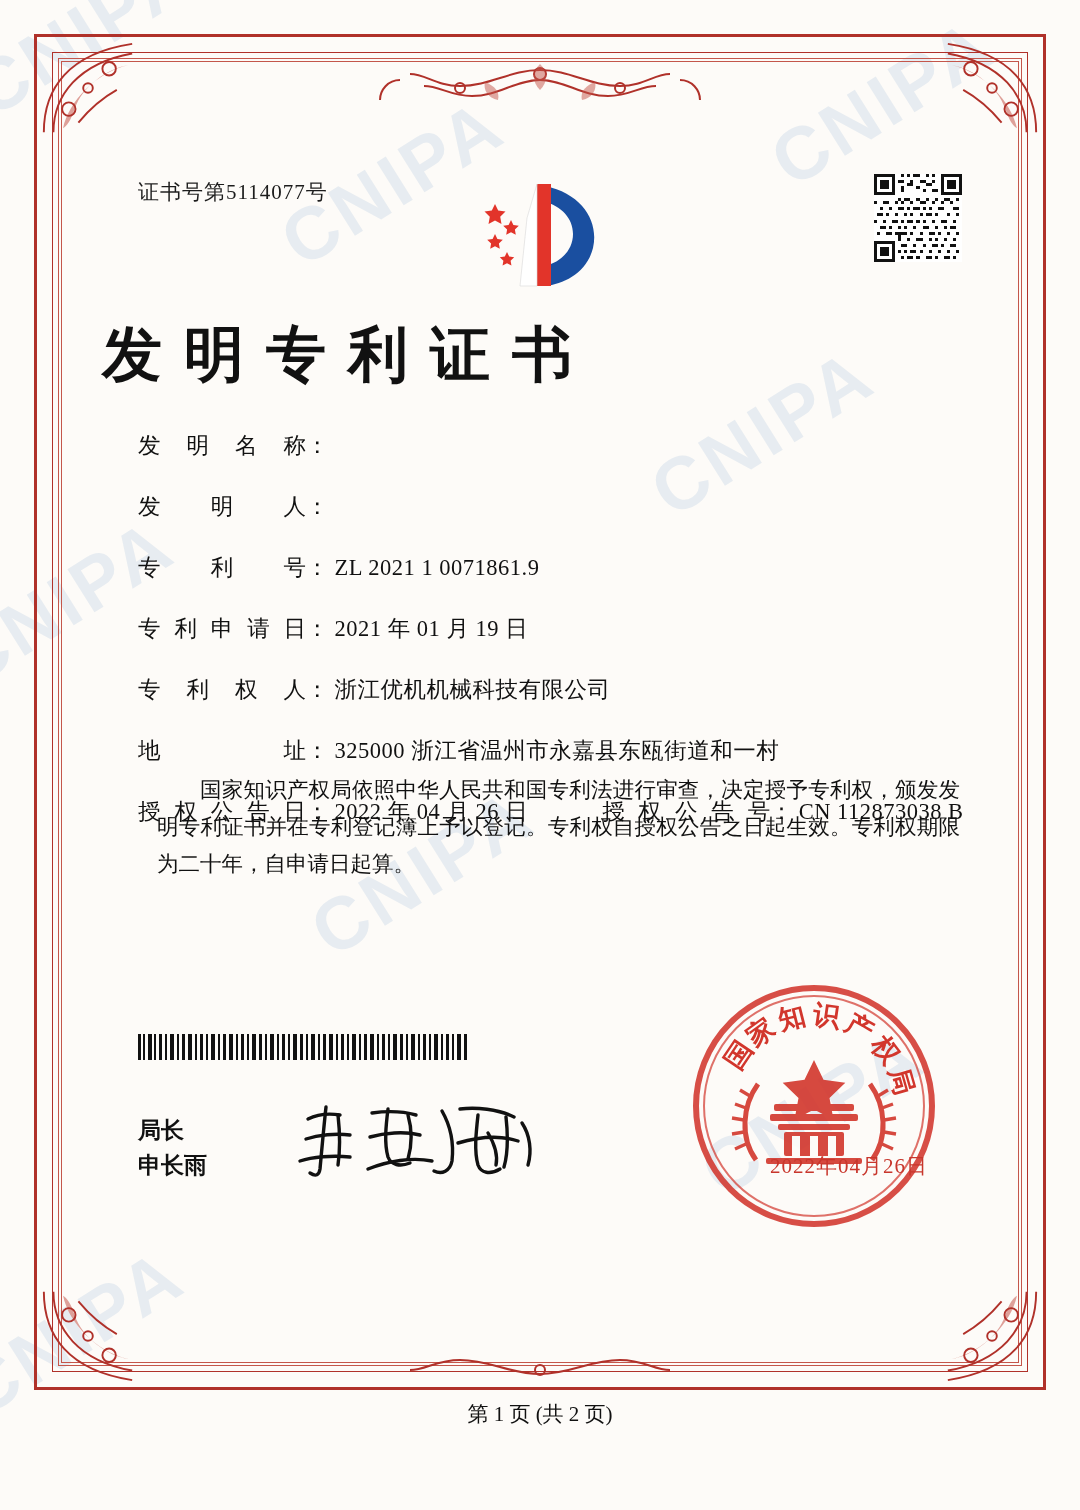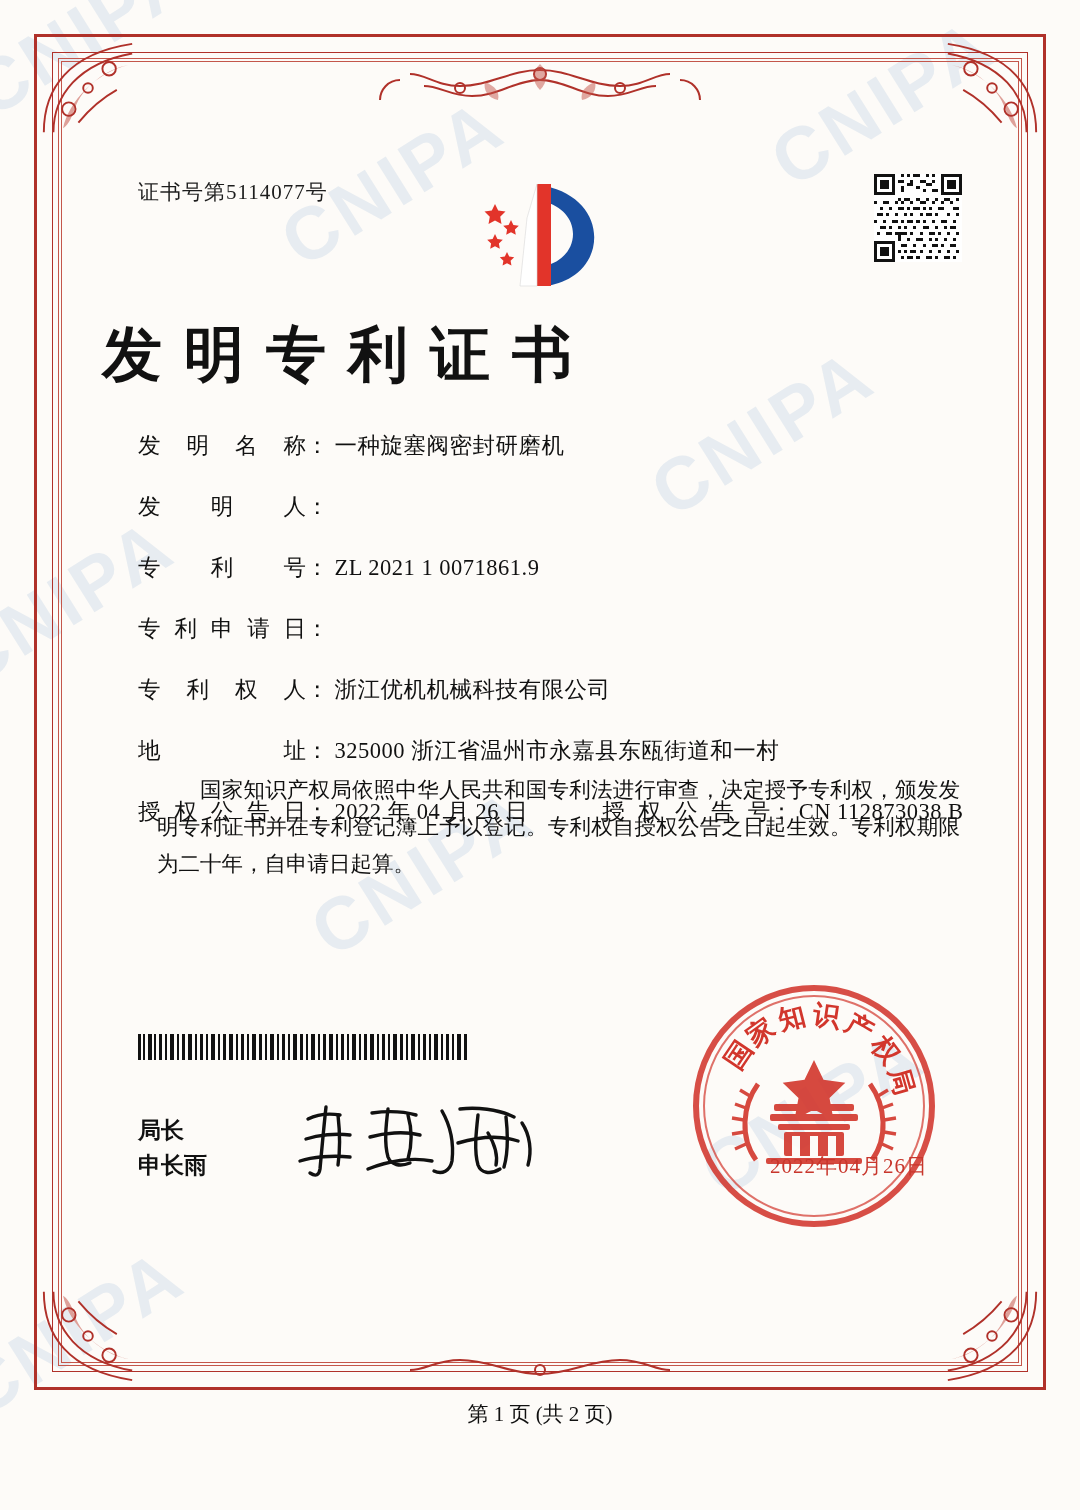--- a/index.html
+++ b/index.html
@@ -542,21 +542,20 @@
     <div class="fields">
 
       <div class="field-row">
         <div class="field-label">
           <span>发</span>
             <span>明</span>
             <span>名</span>
             <span>称</span>
         </div>
         <div class="field-colon">：</div>
-        <div class="field-value">一种旋塞阀密封研磨机</div>
       </div>
 
       <div class="field-row">
         <div class="field-label">
           <span>发</span>
             <span>明</span>
             <span>人</span>
         </div>
         <div class="field-colon">：</div>
       </div>
@@ -573,20 +572,21 @@
 
       <div class="field-row">
         <div class="field-label">
           <span>专</span>
             <span>利</span>
             <span>申</span>
             <span>请</span>
             <span>日</span>
         </div>
         <div class="field-colon">：</div>
+        <div class="field-value">2021 年 01 月 19 日</div>
       </div>
 
       <div class="field-row">
         <div class="field-label">
           <span>专</span>
             <span>利</span>
             <span>权</span>
             <span>人</span>
         </div>
         <div class="field-colon">：</div>

